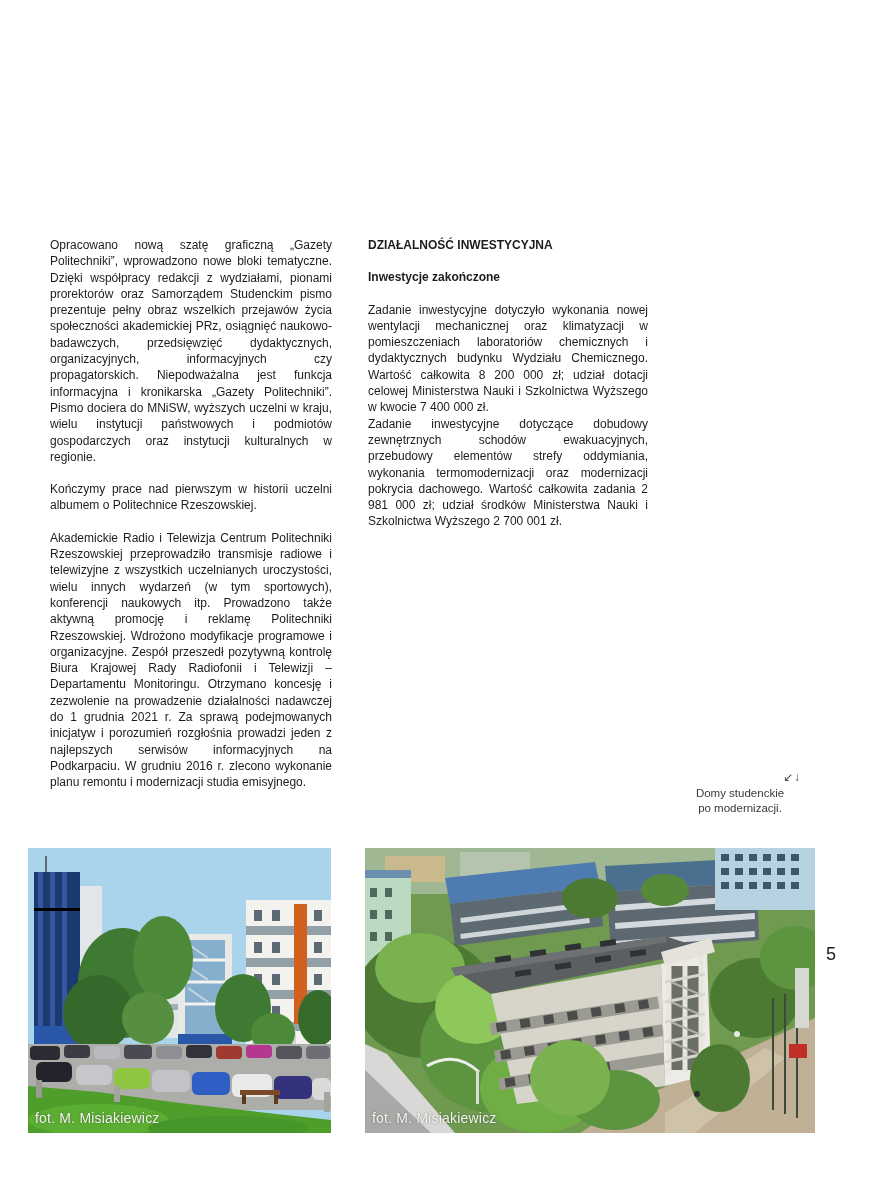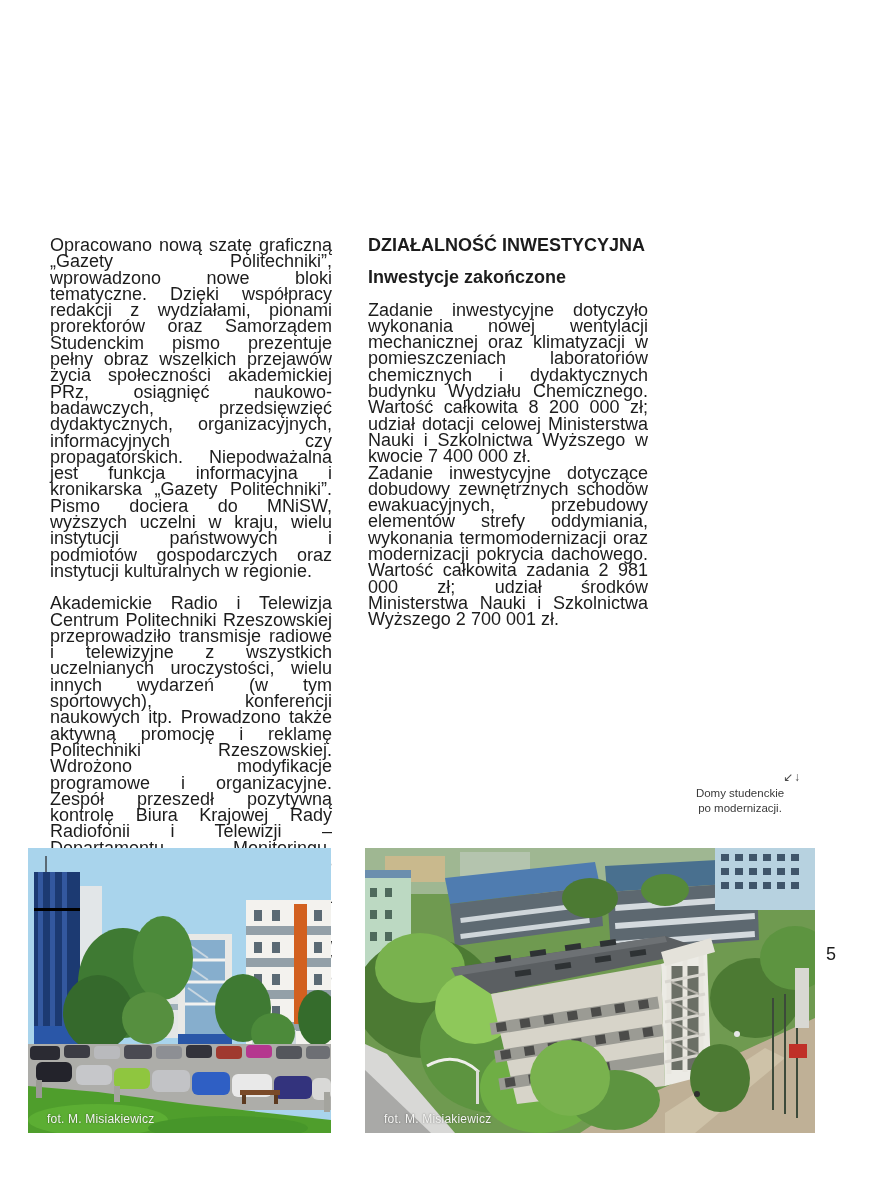--- a/index.html
+++ b/index.html
@@ -2,21 +2,21 @@
 <html lang="pl"><head>
 <meta charset="utf-8">
 <style>
   html,body{margin:0;padding:0;background:#777;}
   .page{
     position:relative;width:876px;height:1200px;background:#ffffff;
     margin:0 auto;overflow:hidden;
     font-family:"Liberation Sans","DejaVu Sans",sans-serif;
     color:#1c1c1c;
   }
-  .col{position:absolute;top:237px;font-size:18px;line-height:16.3px;text-align:justify;}
+  .col{position:absolute;top:237px;font-size:12px;line-height:16.3px;text-align:justify;}
   .col p{margin:0 0 16px 0;}
   .col p:last-child{margin-bottom:0;}
   #left-col{left:50px;width:282px;}
   #right-col{left:368px;width:280px;}
   .sec-head{font-weight:bold;margin:0 0 16px 0;}
   .sub-head{font-weight:bold;margin:0 0 16px 0;}
   .item-title{font-weight:bold;margin:16px 0 0 0 !important;}
   .item-body{margin:0 !important;}
   .intro{margin:0 0 16px 0 !important;}
 
@@ -30,31 +30,32 @@
   }
   .page-number{
     position:absolute;left:826px;top:944px;font-size:18px;color:#1c1c1c;
   }
 
   .photo{position:absolute;top:848px;overflow:hidden;}
   #photo-left{left:28px;width:303px;height:285px;}
   #photo-right{left:365px;width:450px;height:285px;}
   .photo svg{display:block;width:100%;height:100%;}
   .credit{
-    position:absolute;left:19px;bottom:7px;color:#f4f4f2;font-size:12px;
+    position:absolute;left:7px;bottom:7px;color:#f4f4f2;font-size:14px;
     text-shadow:0 0 2px rgba(0,0,0,.45);letter-spacing:.2px;
   }
 </style>
 </head>
 <body>
 
 <div class="page">
 
   <div class="col" id="left-col">
     <p>Opracowano nową szatę graficzną „Gazety Politechniki”, wprowadzono nowe bloki tematyczne. Dzięki współpracy redakcji z wydziałami, pionami prorektorów oraz Samorządem Studenckim pismo prezentuje pełny obraz wszelkich przejawów życia społeczności akademickiej PRz, osiągnięć naukowo-badawczych, przedsięwzięć dydaktycznych, organizacyjnych, informacyjnych czy propagatorskich. Niepodważalna jest funkcja informacyjna i kronikarska „Gazety Politechniki”. Pismo dociera do MNiSW, wyższych uczelni w kraju, wielu instytucji państwowych i podmiotów gospodarczych oraz instytucji kulturalnych w regionie.</p>
+    <p>Kończymy prace nad pierwszym w historii uczelni albumem o Politechnice Rzeszowskiej.</p>
     <p>Akademickie Radio i Telewizja Centrum Politechniki Rzeszowskiej przeprowadziło transmisje radiowe i telewizyjne z wszystkich uczelnianych uroczystości, wielu innych wydarzeń (w tym sportowych), konferencji naukowych itp. Prowadzono także aktywną promocję i reklamę Politechniki Rzeszowskiej. Wdrożono modyfikacje programowe i organizacyjne. Zespół przeszedł pozytywną kontrolę Biura Krajowej Rady Radiofonii i Telewizji – Departamentu Monitoringu. Otrzymano koncesję i zezwolenie na prowadzenie działalności nadawczej do 1 grudnia 2021 r. Za sprawą podejmowanych inicjatyw i porozumień rozgłośnia prowadzi jeden z najlepszych serwisów informacyjnych na Podkarpaciu. W grudniu 2016 r. zlecono wykonanie planu remontu i modernizacji studia emisyjnego.</p>
   </div>
 
   <div class="col" id="right-col">
     <p class="sec-head">DZIAŁALNOŚĆ INWESTYCYJNA</p>
     <p class="sub-head">Inwestycje zakończone</p>
     <p class="item-body">Zadanie inwestycyjne dotyczyło wykonania nowej wentylacji mechanicznej oraz klimatyzacji w pomieszczeniach laboratoriów chemicznych i dydaktycznych budynku Wydziału Chemicznego. Wartość całkowita 8 200 000 zł; udział dotacji celowej Ministerstwa Nauki i Szkolnictwa Wyższego w kwocie 7 400 000 zł.</p>
     <p class="item-body">Zadanie inwestycyjne dotyczące dobudowy zewnętrznych schodów ewakuacyjnych, przebudowy elementów strefy oddymiania, wykonania termomodernizacji oraz modernizacji pokrycia dachowego. Wartość całkowita zadania 2 981 000 zł; udział środków Ministerstwa Nauki i Szkolnictwa Wyższego 2 700 001 zł.</p>
   </div>
 

